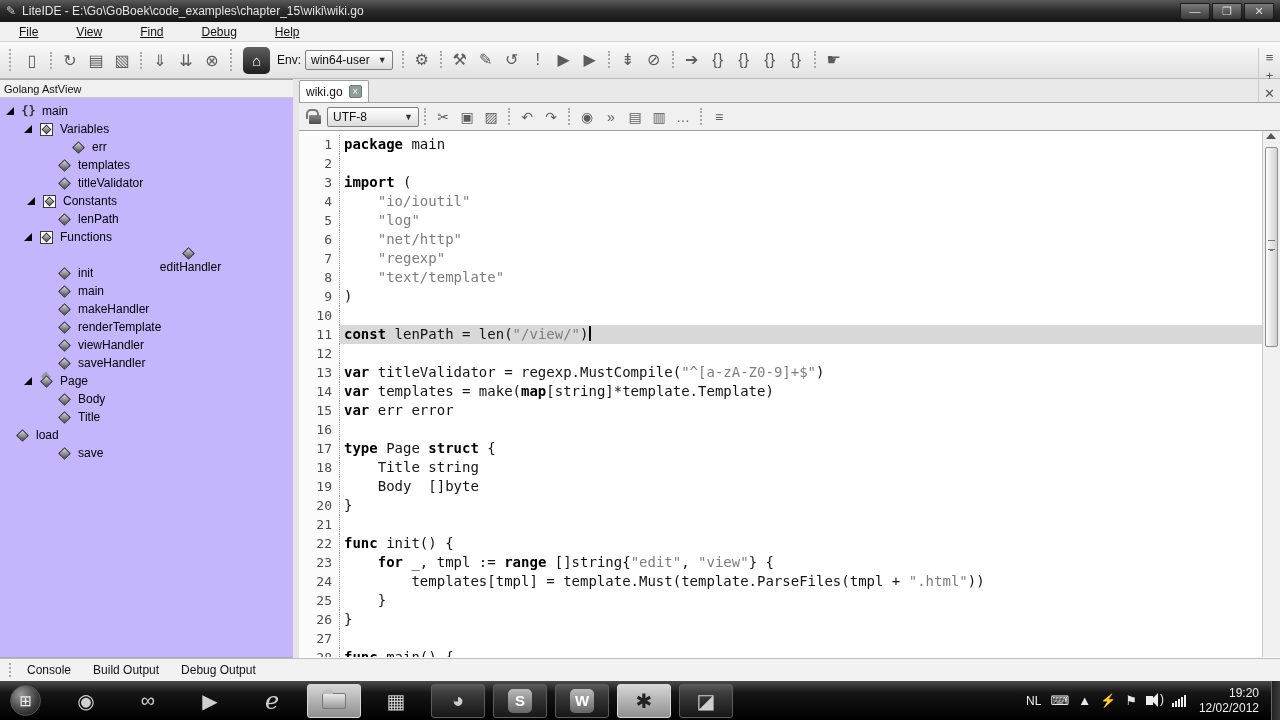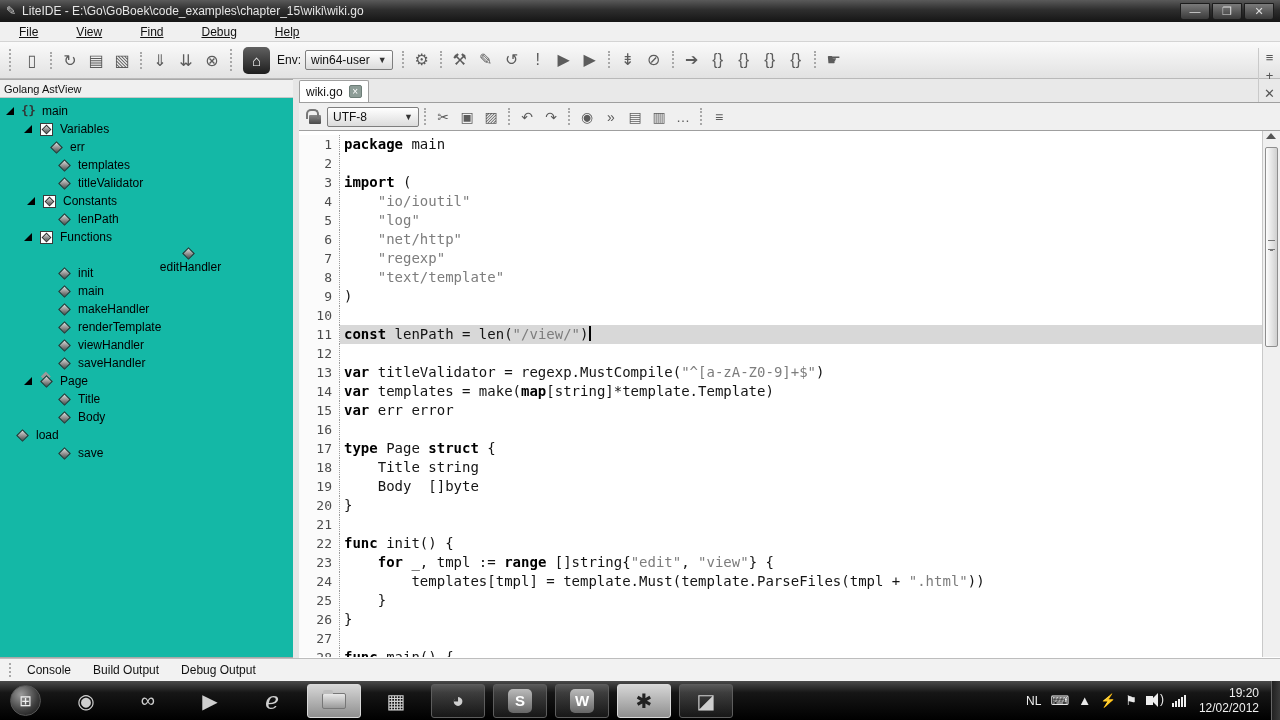--- a/index.html
+++ b/index.html
@@ -31,21 +31,21 @@
     background:linear-gradient(#606060,#1e1e1e); color:#fff; font-size:15px;
     display:inline-flex; align-items:center; justify-content:center; }
   .env-wrap { display:flex; align-items:center; gap:4px; font-size:12px; color:#111; margin:0 4px; }
   .combo { display:inline-flex; align-items:center; justify-content:space-between;
     background:linear-gradient(#ffffff,#dcdcdc); border:1px solid #7e7e7e; border-radius:2px;
     height:20px; padding:0 5px; font-size:12px; min-width:84px; color:#111; }
   .combo .arr { font-size:9px; color:#333; margin-left:8px; }
 
   
   .sidebar { position:absolute; left:0; top:79px; width:340px; height:579px;
-    background:#14b8a6; border:1px solid #a9a9a9; border-left:none; }
+    background:#c4b5fd; border:1px solid #a9a9a9; border-left:none; }
   .side-head { height:18px; background:#f0f0f0; border-bottom:1px solid #c8c8c8;
     display:flex; align-items:center; font-size:11px; color:#111; padding:0 4px; }
   .side-head .sp { flex:1; }
   .side-hbtn { width:15px; height:14px; display:flex; align-items:center; justify-content:center;
     font-size:11px; color:#333; margin-left:3px; }
   .tree { padding-top:4px; font-size:12px; color:#000; overflow:hidden; }
   .trow { height:18px; display:flex; align-items:center; }
   .exp { width:0; height:0; border-left:4px solid transparent; border-top:4px solid transparent;
     border-right:4px solid #000; border-bottom:4px solid #000; margin-right:6px; flex:0 0 auto; }
   .exp-ph { width:14px; flex:0 0 auto; }
@@ -194,21 +194,21 @@
       </div>
       <div class="trow" style="padding-left: 24px;">
         <span class="exp"></span>
         <span class="ticon">
           <span class="gbox">
             <span class="dmd"></span>
           </span>
         </span>
         <span class="tlabel">Variables</span>
       </div>
-      <div class="trow" style="padding-left: 34px;">
+      <div class="trow" style="padding-left: 56px;">
         <span class="exp-ph"></span>
         <span class="ticon">
           <span class="dmd"></span>
         </span>
         <span class="tlabel">err</span>
       </div>
       <div class="trow" style="padding-left: 42px;">
         <span class="exp-ph"></span>
         <span class="ticon">
           <span class="dmd"></span>
@@ -301,28 +301,28 @@
         <span class="ticon typ">
           <span class="dmd"></span>
         </span>
         <span class="tlabel">Page</span>
       </div>
       <div class="trow" style="padding-left: 42px;">
         <span class="exp-ph"></span>
         <span class="ticon">
           <span class="dmd"></span>
         </span>
+        <span class="tlabel">Body</span>
+      </div>
+      <div class="trow" style="padding-left: 42px;">
+        <span class="exp-ph"></span>
+        <span class="ticon">
+          <span class="dmd"></span>
+        </span>
         <span class="tlabel">Title</span>
-      </div>
-      <div class="trow" style="padding-left: 42px;">
-        <span class="exp-ph"></span>
-        <span class="ticon">
-          <span class="dmd"></span>
-        </span>
-        <span class="tlabel">Body</span>
       </div>
       <div class="trow" style="">
         <span class="exp-ph"></span>
         <span class="ticon">
           <span class="dmd"></span>
         </span>
         <span class="tlabel">load</span>
       </div>
       <div class="trow" style="padding-left: 42px;">
         <span class="exp-ph"></span>

